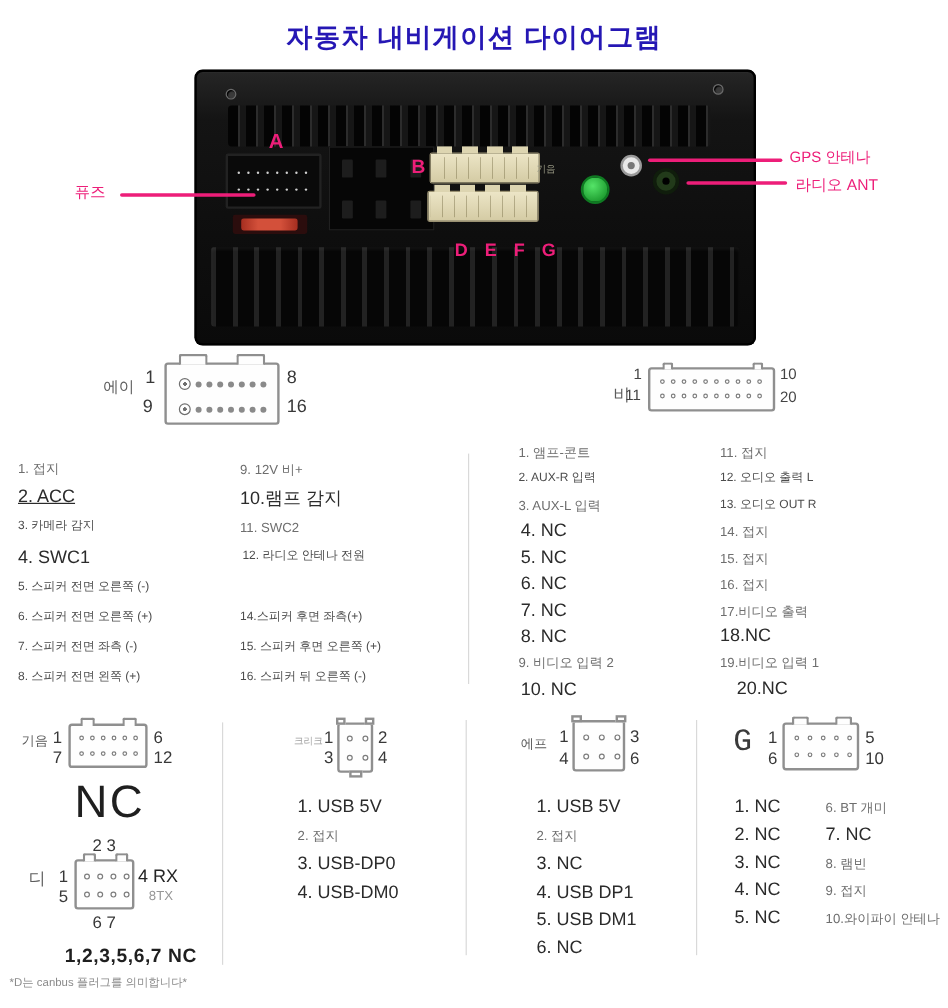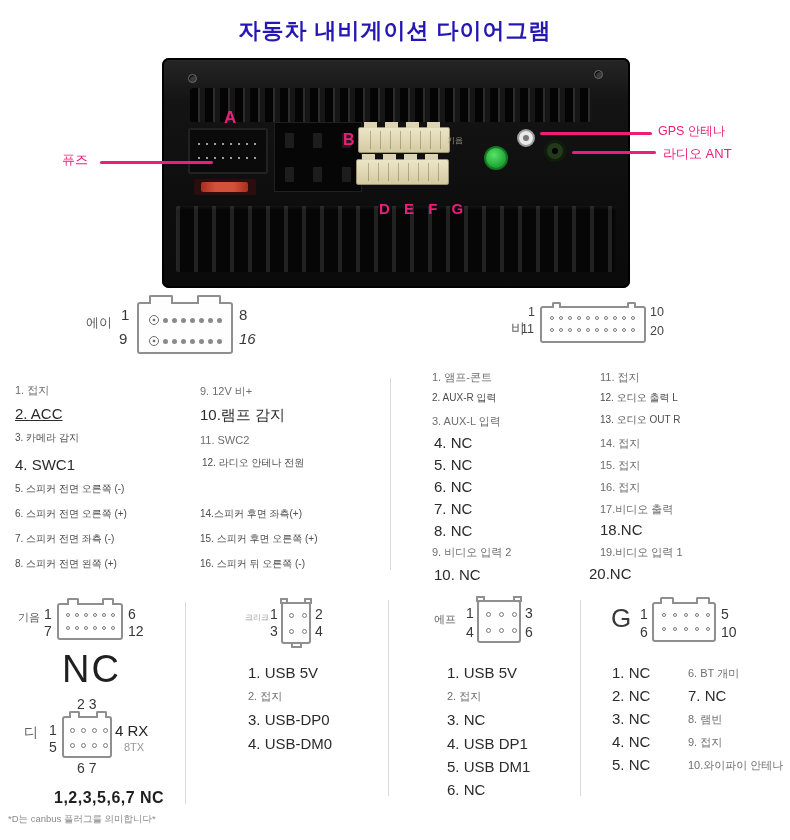--- a/index.html
+++ b/index.html
@@ -67,21 +67,21 @@
        border-radius:2px 2px 0 0;}
   .sqtab{position:absolute;background:#fefefe;border:2px solid var(--box-border);}
   .pinrow{position:absolute;display:flex;align-items:center;}
   .dot{width:5px;height:5px;border-radius:50%;background:#8a8a8a;flex:0 0 auto;}
   .dot-h{width:4px;height:4px;border-radius:50%;border:1px solid #7d7d7d;background:#fff;flex:0 0 auto;}
   .dot-h5{width:5px;height:5px;border-radius:50%;border:1px solid #7d7d7d;background:#fff;flex:0 0 auto;}
   .dot-ring{width:10px;height:10px;border-radius:50%;border:1.5px solid #6f6f6f;
        background:radial-gradient(circle,#6f6f6f 0 1.5px,#fff 1.6px);flex:0 0 auto;}
   .num{position:absolute;font-size:15px;color:#383838;white-space:nowrap;}
   .num-s{position:absolute;font-size:12.5px;color:#444;white-space:nowrap;}
-  .cname{position:absolute;color:#5c5c5c;white-space:nowrap;}
+  .cname{position:absolute;color:#5c5c5c;white-space:nowrap;font-family:Liberation Mono, monospace;}
 
   
   .li{position:absolute;white-space:nowrap;}
   .t-lg{font-size:15px;color:var(--ink-lg);}
   .t-md{font-size:10px;color:var(--ink-md);}
   .t-sm{font-size:11px;color:var(--ink-sm);}
   .divider{position:absolute;width:1px;background:var(--line);}
   .bignc{position:absolute;font-size:38px;color:#1f1f1f;letter-spacing:2px;}
   .ncline{position:absolute;font-size:16px;font-weight:bold;color:#1f1f1f;letter-spacing:.5px;}
   .footnote{position:absolute;font-size:9.5px;color:#8a8a8a;white-space:nowrap;}
@@ -180,21 +180,21 @@
         <span class="dot"></span>
         <span class="dot"></span>
         <span class="dot"></span>
         <span class="dot"></span>
         <span class="dot"></span>
     </div>
   </div>
   <div class="num" style="left:121px;top:306px;">1</div>
   <div class="num" style="left:239px;top:306px;">8</div>
   <div class="num" style="left:119px;top:330px;">9</div>
-  <div class="num" style="left:239px;top:330px;font-style:italic;">16</div>
+  <div class="num" style="left:239px;top:330px;">16</div>
 
   <div class="cname" style="left:511px;top:320px;font-size:14px;">비</div>
   <div class="connbox" style="left:540px;top:306px;width:106px;height:37px;">
     <div class="tab" style="left:10px;top:-6px;width:9px;height:6px;"></div>
     <div class="tab" style="left:85px;top:-6px;width:9px;height:6px;"></div>
     <div class="pinrow" style="left:8px;top:8px;gap:5px;">
       <span class="dot-h"></span>
         <span class="dot-h"></span>
         <span class="dot-h"></span>
         <span class="dot-h"></span>
@@ -253,21 +253,21 @@
 
   <div class="li t-sm" style="left:600px;top:370px;">11. 접지</div>
   <div class="li t-md" style="left:600px;top:391px;">12. 오디오 출력 L</div>
   <div class="li t-md" style="left:600px;top:413px;">13. 오디오 OUT R</div>
   <div class="li t-sm" style="left:600px;top:436px;">14. 접지</div>
   <div class="li t-sm" style="left:600px;top:458px;">15. 접지</div>
   <div class="li t-sm" style="left:600px;top:480px;">16. 접지</div>
   <div class="li t-sm" style="left:600px;top:502px;">17.비디오 출력</div>
   <div class="li t-lg" style="left:600px;top:521px;">18.NC</div>
   <div class="li t-sm" style="left:600px;top:545px;">19.비디오 입력 1</div>
-  <div class="li t-lg" style="left:589px;top:565px;text-align:center;">20.NC</div>
+  <div class="li t-lg" style="left:614px;top:565px;text-align:center;">20.NC</div>
 
   <div class="divider" style="left:390px;top:378px;height:192px;"></div>
   <div class="divider" style="left:185px;top:602px;height:202px;"></div>
   <div class="divider" style="left:388px;top:600px;height:196px;"></div>
   <div class="divider" style="left:580px;top:600px;height:196px;"></div>
 
   <div class="cname" style="left:18px;top:610px;font-size:11px;">기음</div>
   <div class="connbox" style="left:57px;top:603px;width:66px;height:37px;">
     <div class="tab" style="left:8px;top:-7px;width:12px;height:7px;"></div>
     <div class="tab" style="left:43px;top:-7px;width:12px;height:7px;"></div>

